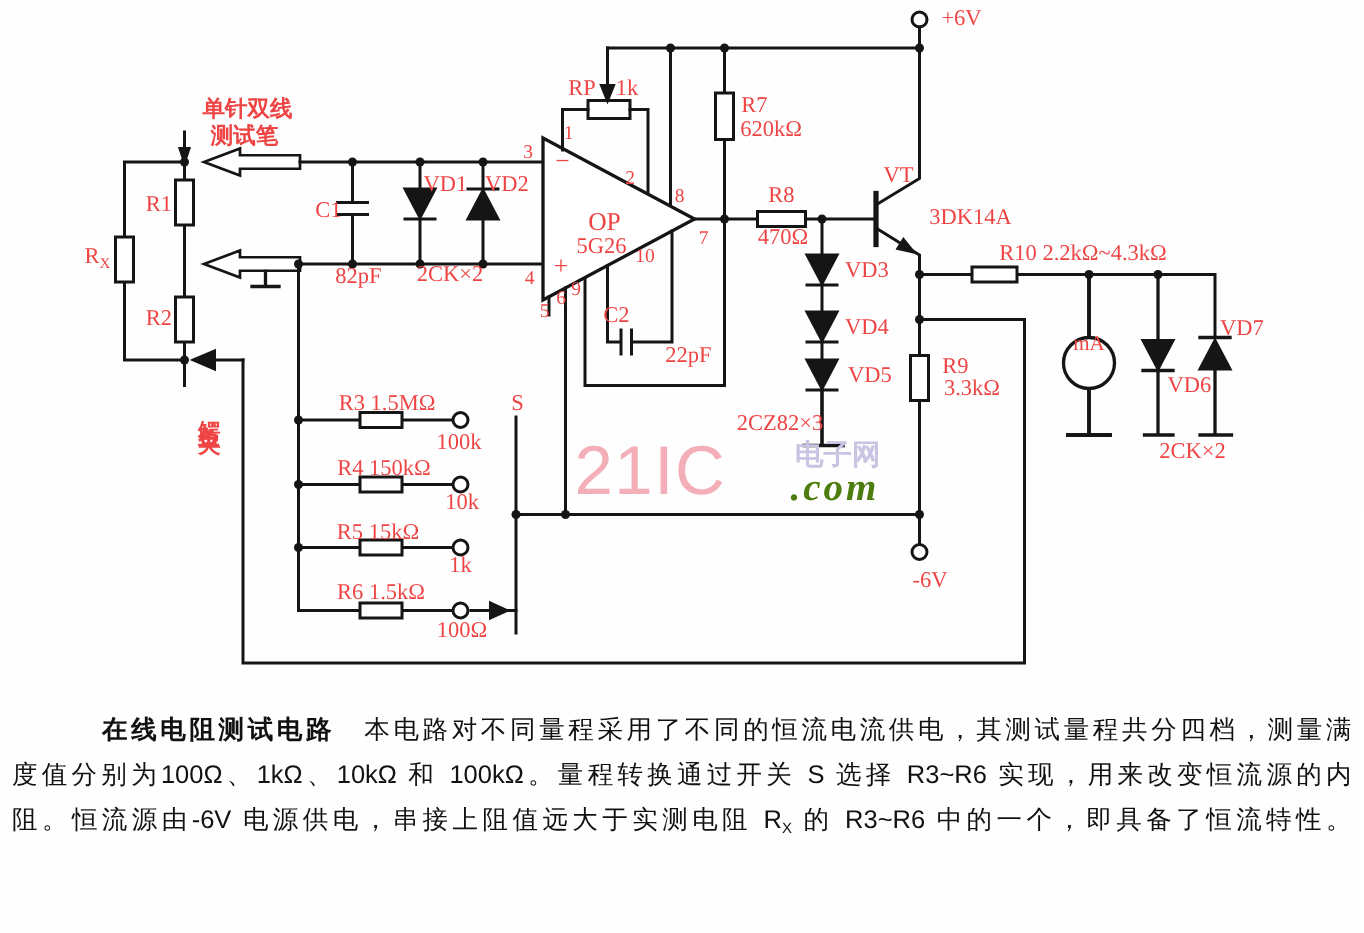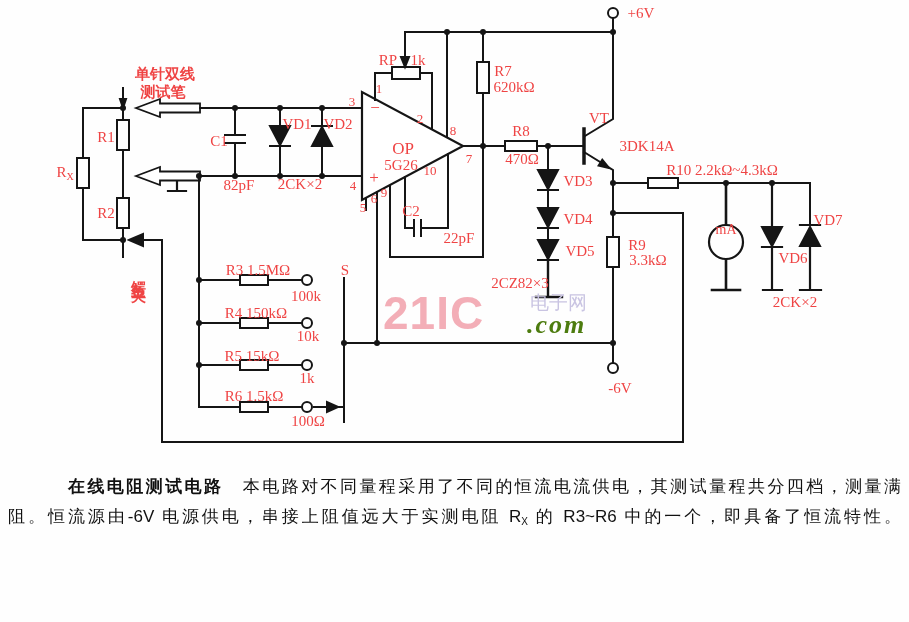--- a/index.html
+++ b/index.html
@@ -11,23 +11,23 @@
   .s13{font-size:13px;}
   .s14{font-size:14px;}
   .s17{font-size:17px;}
   .cjk{font-family:"Liberation Sans","DejaVu Sans",sans-serif;font-weight:600;}
   .vert{writing-mode:vertical-rl;text-orientation:upright;letter-spacing:4px;
         font-family:"Liberation Sans","DejaVu Sans",sans-serif;font-weight:600;}
   sub.rx{font-size:10px;vertical-align:-3px;}
   
   #wm{position:absolute;left:383px;top:286px;width:230px;height:56px;pointer-events:none;}
   #wm .brand{position:absolute;left:0;top:0;font-family:"Liberation Sans","DejaVu Sans",sans-serif;
-             font-weight:bold;font-size:46px;letter-spacing:1px;color:#f2a6b0;opacity:.9;}
+             font-weight:normal;font-size:46px;letter-spacing:1px;color:#f2a6b0;opacity:.9;}
   #wm .site{position:absolute;left:147px;top:4px;font-family:"Liberation Sans","DejaVu Sans",sans-serif;
-            font-weight:normal;font-size:19px;color:#c9c4e2;}
+            font-weight:bold;font-size:19px;color:#c9c4e2;}
   #wm .tld{position:absolute;left:144px;top:24px;font-style:italic;font-weight:bold;
            font-size:26px;color:#4d7c0f;letter-spacing:2px;}
   
   #desc{position:absolute;left:8px;top:472px;width:893px;
         font-family:"Liberation Sans","DejaVu Sans",sans-serif;
         font-size:17px;color:#111;}
   #desc .dline{height:30px;line-height:30px;text-align:justify;text-align-last:justify;font-weight:500;}
   #desc .dline.last{text-align-last:left;}
   #desc .ttl{font-weight:800;padding-left:60px;}
 </style>
@@ -300,16 +300,17 @@
 </div>
 
 <div id="wm">
   <span class="brand">21IC</span>
   <span class="site">电子网</span>
   <span class="tld">.com</span>
 </div>
 
 <div id="desc">
   <div class="dline"><span class="ttl">在线电阻测试电路</span><span>　本电路对不同量程采用了不同的恒流电流供电，其测试量程共分四档，测量满</span></div>
+  <div class="dline">度值分别为100Ω、1kΩ、10kΩ 和 100kΩ。量程转换通过开关 S 选择 R3~R6 实现，用来改变恒流源的内</div>
   <div class="dline"><span>阻。恒流源由-6V 电源供电，串接上阻值远大于实测电阻 R</span><sub class="rx">X</sub><span> 的 R3~R6 中的一个，即具备了恒流特性。</span></div>
 </div>
 
 </div>
 
 </body></html>

